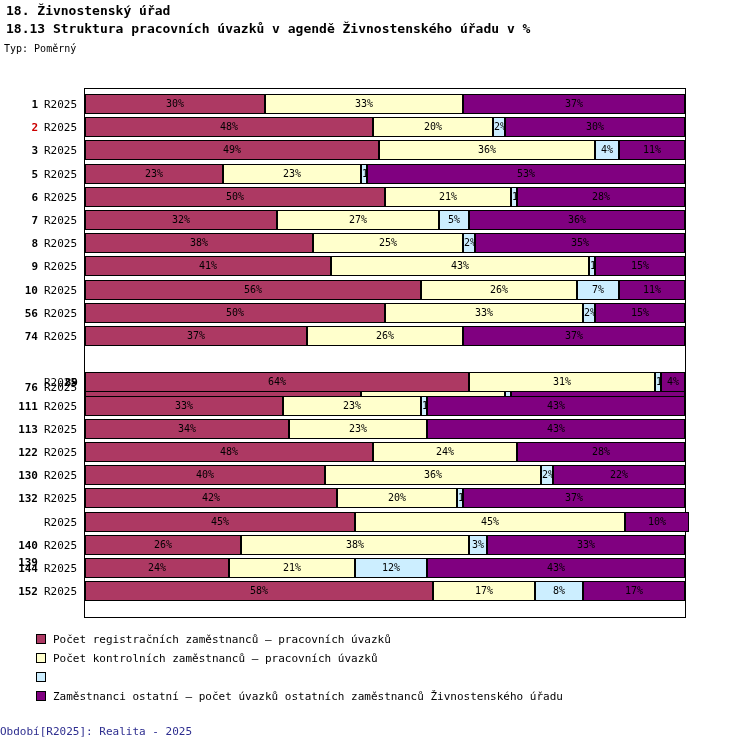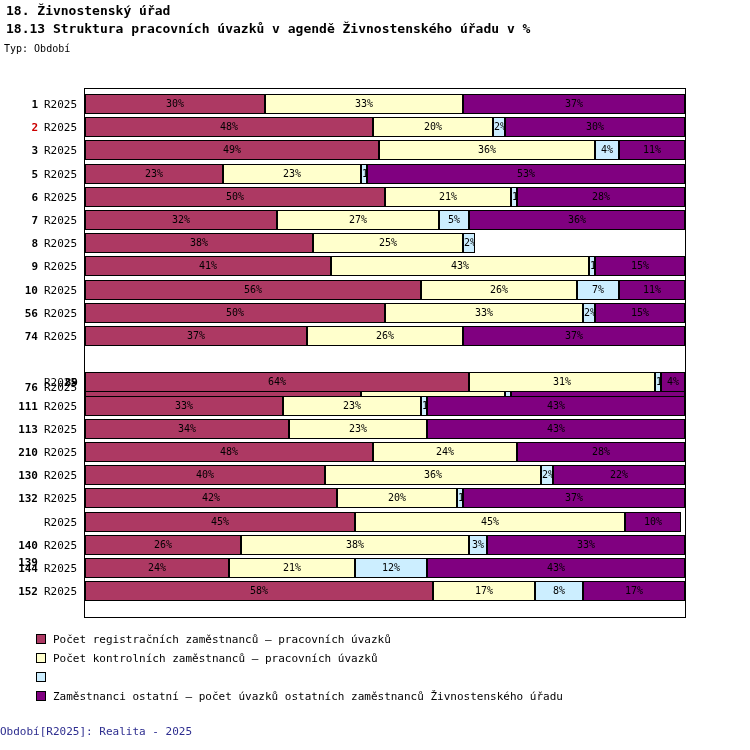--- a/index.html
+++ b/index.html
@@ -135,21 +135,21 @@
     text-align: left;
     font-size: 11px;
     color: #2d2d8f;
   }
 </style>
 </head>
 <body>
 
 <div class="title1">18. Živnostenský úřad</div>
 <div class="title2">18.13 Struktura pracovních úvazků v agendě Živnostenského úřadu v %</div>
-<div class="typ">Typ: Období</div>
+<div class="typ">Typ: Poměrný</div>
 
 <div class="chart-area">
   <div class="plotframe"></div>
   <div id="rows-host">
       <div class="row" style="top: 30px;">
         <div class="row-num" style="color: rgb(0, 0, 0);">1</div>
         <div class="row-lab">R2025</div>
         <div class="bar">
           <div class="seg s0" style="left: 0px; width: 180px;"><span>30%</span></div>
           <div class="seg s1" style="left: 180px; width: 198px;"><span>33%</span></div>
@@ -206,20 +206,21 @@
           <div class="seg s3" style="left: 384px; width: 216px;"><span>36%</span></div>
         </div>
       </div>
       <div class="row" style="top: 169.2px;">
         <div class="row-num" style="color: rgb(0, 0, 0);">8</div>
         <div class="row-lab">R2025</div>
         <div class="bar">
           <div class="seg s0" style="left: 0px; width: 228px;"><span>38%</span></div>
           <div class="seg s1" style="left: 228px; width: 150px;"><span>25%</span></div>
           <div class="seg s2" style="left: 378px; width: 12px;"><span>2%</span></div>
+          <div class="seg s3" style="left: 390px; width: 210px;"><span>35%</span></div>
         </div>
       </div>
       <div class="row" style="top: 192.4px;">
         <div class="row-num" style="color: rgb(0, 0, 0);">9</div>
         <div class="row-lab">R2025</div>
         <div class="bar">
           <div class="seg s0" style="left: 0px; width: 246px;"><span>41%</span></div>
           <div class="seg s1" style="left: 246px; width: 258px;"><span>43%</span></div>
           <div class="seg s2" style="left: 504px; width: 6px;"><span>1%</span></div>
           <div class="seg s3" style="left: 510px; width: 90px;"><span>15%</span></div>
@@ -287,21 +288,21 @@
       <div class="row" style="top: 354.8px;">
         <div class="row-num" style="color: rgb(0, 0, 0);">113</div>
         <div class="row-lab">R2025</div>
         <div class="bar">
           <div class="seg s0" style="left: 0px; width: 204px;"><span>34%</span></div>
           <div class="seg s1" style="left: 204px; width: 138px;"><span>23%</span></div>
           <div class="seg s3" style="left: 342px; width: 258px;"><span>43%</span></div>
         </div>
       </div>
       <div class="row" style="top: 378px;">
-        <div class="row-num" style="color: rgb(0, 0, 0);">210</div>
+        <div class="row-num" style="color: rgb(0, 0, 0);">122</div>
         <div class="row-lab">R2025</div>
         <div class="bar">
           <div class="seg s0" style="left: 0px; width: 288px;"><span>48%</span></div>
           <div class="seg s1" style="left: 288px; width: 144px;"><span>24%</span></div>
           <div class="seg s3" style="left: 432px; width: 168px;"><span>28%</span></div>
         </div>
       </div>
       <div class="row" style="top: 401.2px;">
         <div class="row-num" style="color: rgb(0, 0, 0);">130</div>
         <div class="row-lab">R2025</div>
@@ -321,21 +322,21 @@
           <div class="seg s2" style="left: 372px; width: 6px;"><span>1%</span></div>
           <div class="seg s3" style="left: 378px; width: 222px;"><span>37%</span></div>
         </div>
       </div>
       <div class="row" style="top: 447.6px;">
         <div class="row-num" style="color: rgb(0, 0, 0); margin-top: 40px;">139</div>
         <div class="row-lab">R2025</div>
         <div class="bar">
           <div class="seg s0" style="left: 0px; width: 270px;"><span>45%</span></div>
           <div class="seg s1" style="left: 270px; width: 270px;"><span>45%</span></div>
-          <div class="seg s3" style="left: 540px; width: 56px;"><span>10%</span></div>
+          <div class="seg s3" style="left: 540px; width: 64px;"><span>10%</span></div>
         </div>
       </div>
       <div class="row" style="top: 470.8px;">
         <div class="row-num" style="color: rgb(0, 0, 0);">140</div>
         <div class="row-lab">R2025</div>
         <div class="bar">
           <div class="seg s0" style="left: 0px; width: 156px;"><span>26%</span></div>
           <div class="seg s1" style="left: 156px; width: 228px;"><span>38%</span></div>
           <div class="seg s2" style="left: 384px; width: 18px;"><span>3%</span></div>
           <div class="seg s3" style="left: 402px; width: 198px;"><span>33%</span></div>

